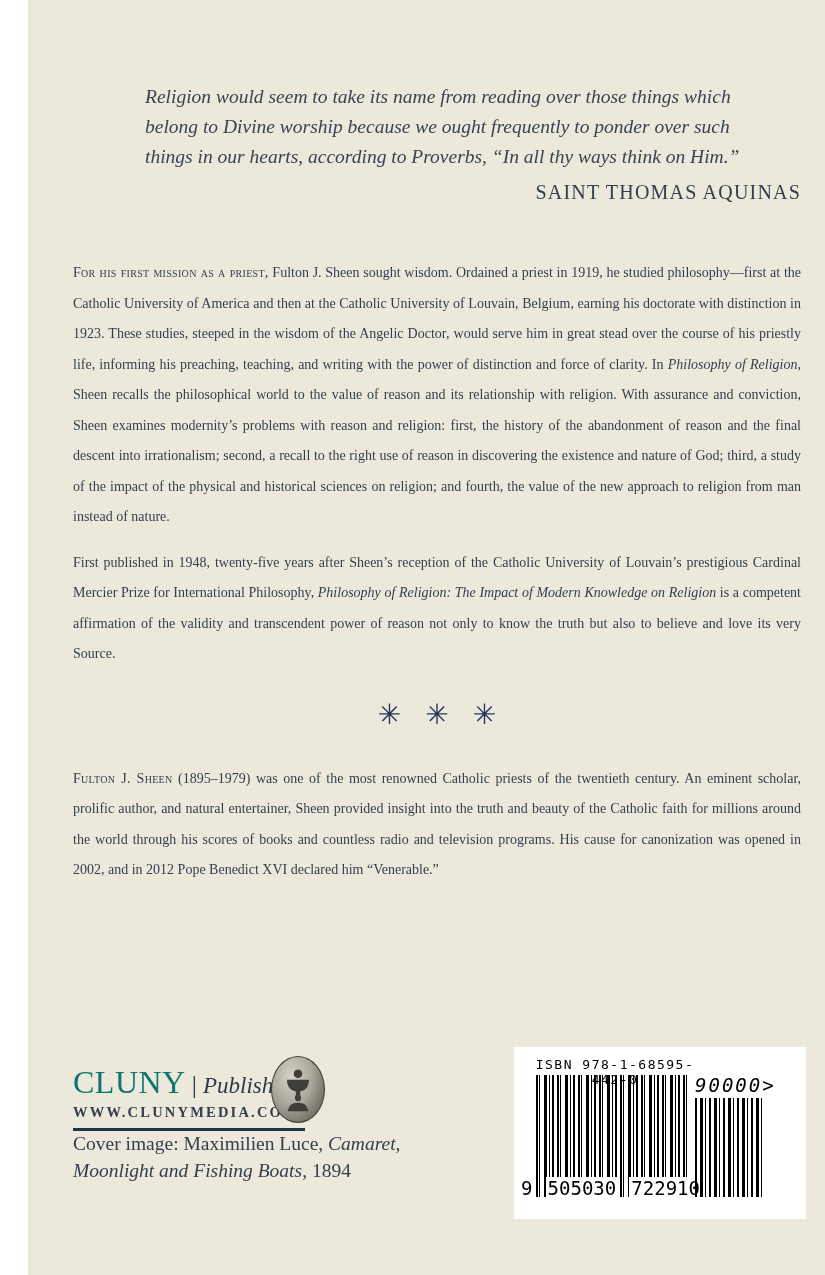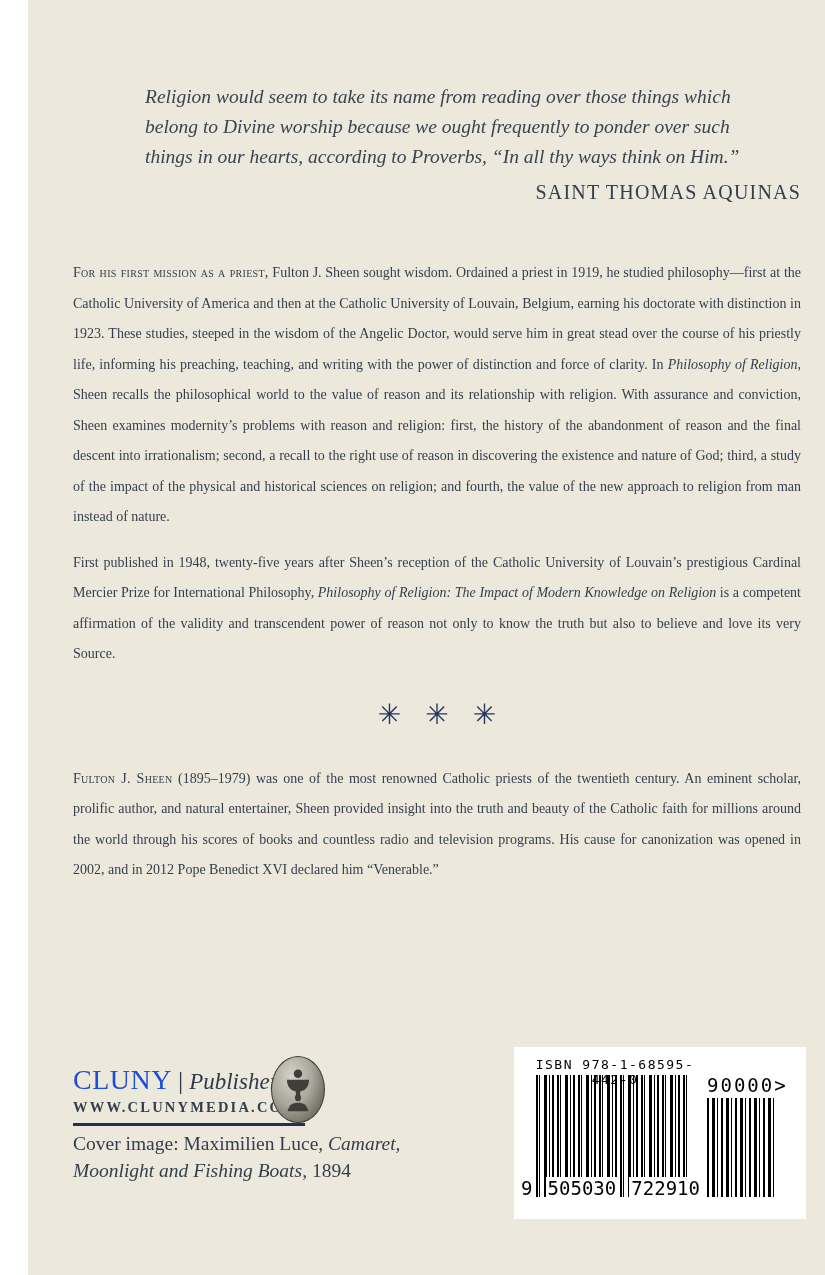--- a/index.html
+++ b/index.html
@@ -36,21 +36,21 @@
   .smallcaps{font-variant:small-caps;letter-spacing:0.3px;}
   .ital{font-style:italic;}
   .stars-row{
     display:flex;justify-content:center;gap:24px;
     margin:30px 0 34px 0;
   }
   .star{font-family:"DejaVu Sans", sans-serif;font-size:28px;line-height:30px;color:#24365C;}
   
   .pub-block{position:absolute;left:45px;top:1064px;width:240px;}
   .pub-row{white-space:nowrap;}
-  .pub-name{font-size:28px;letter-spacing:0.5px;color:#1d4ed8;}
+  .pub-name{font-size:32px;letter-spacing:0.5px;color:#0f766e;}
   .pub-divider{font-size:26px;font-weight:300;color:#2F3A48;margin:0 6px;}
   .pub-type{font-size:23px;font-style:italic;color:#2F3A48;}
   .pub-url{margin-top:3px;font-size:14.5px;font-weight:700;letter-spacing:2.2px;color:#333E4C;}
   .pub-rule{margin-top:7px;width:232px;height:3px;background:#1F334F;}
   .logo-oval{
     position:absolute;left:243px;top:1056px;width:52px;height:65px;
     border-radius:50%;
     background:radial-gradient(ellipse at 38% 30%, #D6D3C9 0%, #A9A69C 45%, #716E64 78%, #45433C 100%);
     border:1px solid #3C3A33;
     display:flex;align-items:center;justify-content:center;
@@ -78,21 +78,21 @@
       #000 8px,#000 11px,transparent 11px,transparent 13px,
       #000 13px,#000 14px,transparent 14px,transparent 16px,
       #000 16px,#000 18px,transparent 18px,transparent 21px);
   }
   .ean-digits{
     position:absolute;left:-17px;right:-12px;bottom:-2px;height:24px;
     display:flex;justify-content:space-between;align-items:flex-end;
     font-family:"DejaVu Sans Mono", monospace;font-size:19px;color:#000;
   }
   .ean-digits span{background:#FFFFFF;padding:0 2px;line-height:22px;}
-  .supp-wrap{position:absolute;left:193px;top:28px;width:90px;}
+  .supp-wrap{position:absolute;left:181px;top:28px;width:90px;font-style:italic;}
   .supp-code{
     font-family:"DejaVu Sans Mono", monospace;font-size:19px;letter-spacing:2px;
     color:#000;line-height:20px;
   }
   .supp-bars{
     margin-top:3px;width:70px;height:99px;
     background:repeating-linear-gradient(90deg,
       #000 0px,#000 2px,transparent 2px,transparent 5px,
       #000 5px,#000 8px,transparent 8px,transparent 10px,
       #000 10px,#000 11px,transparent 11px,transparent 14px);

